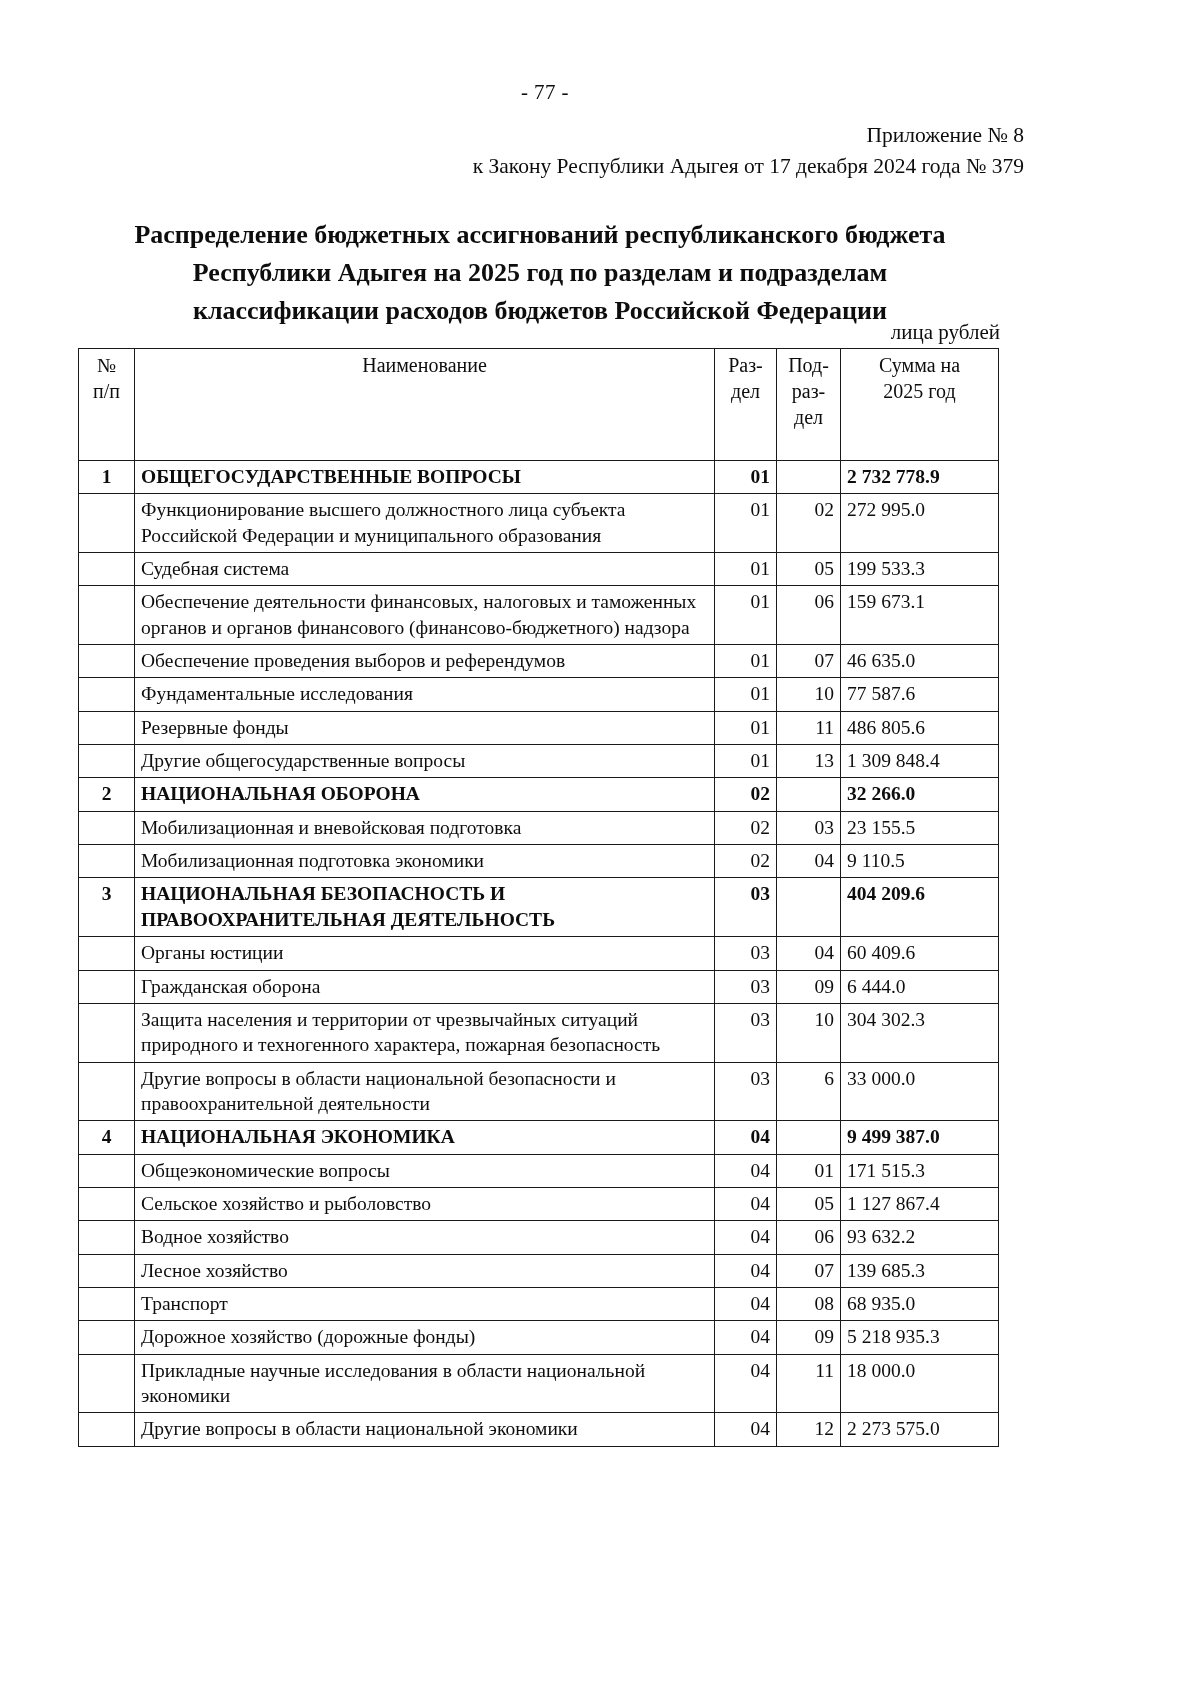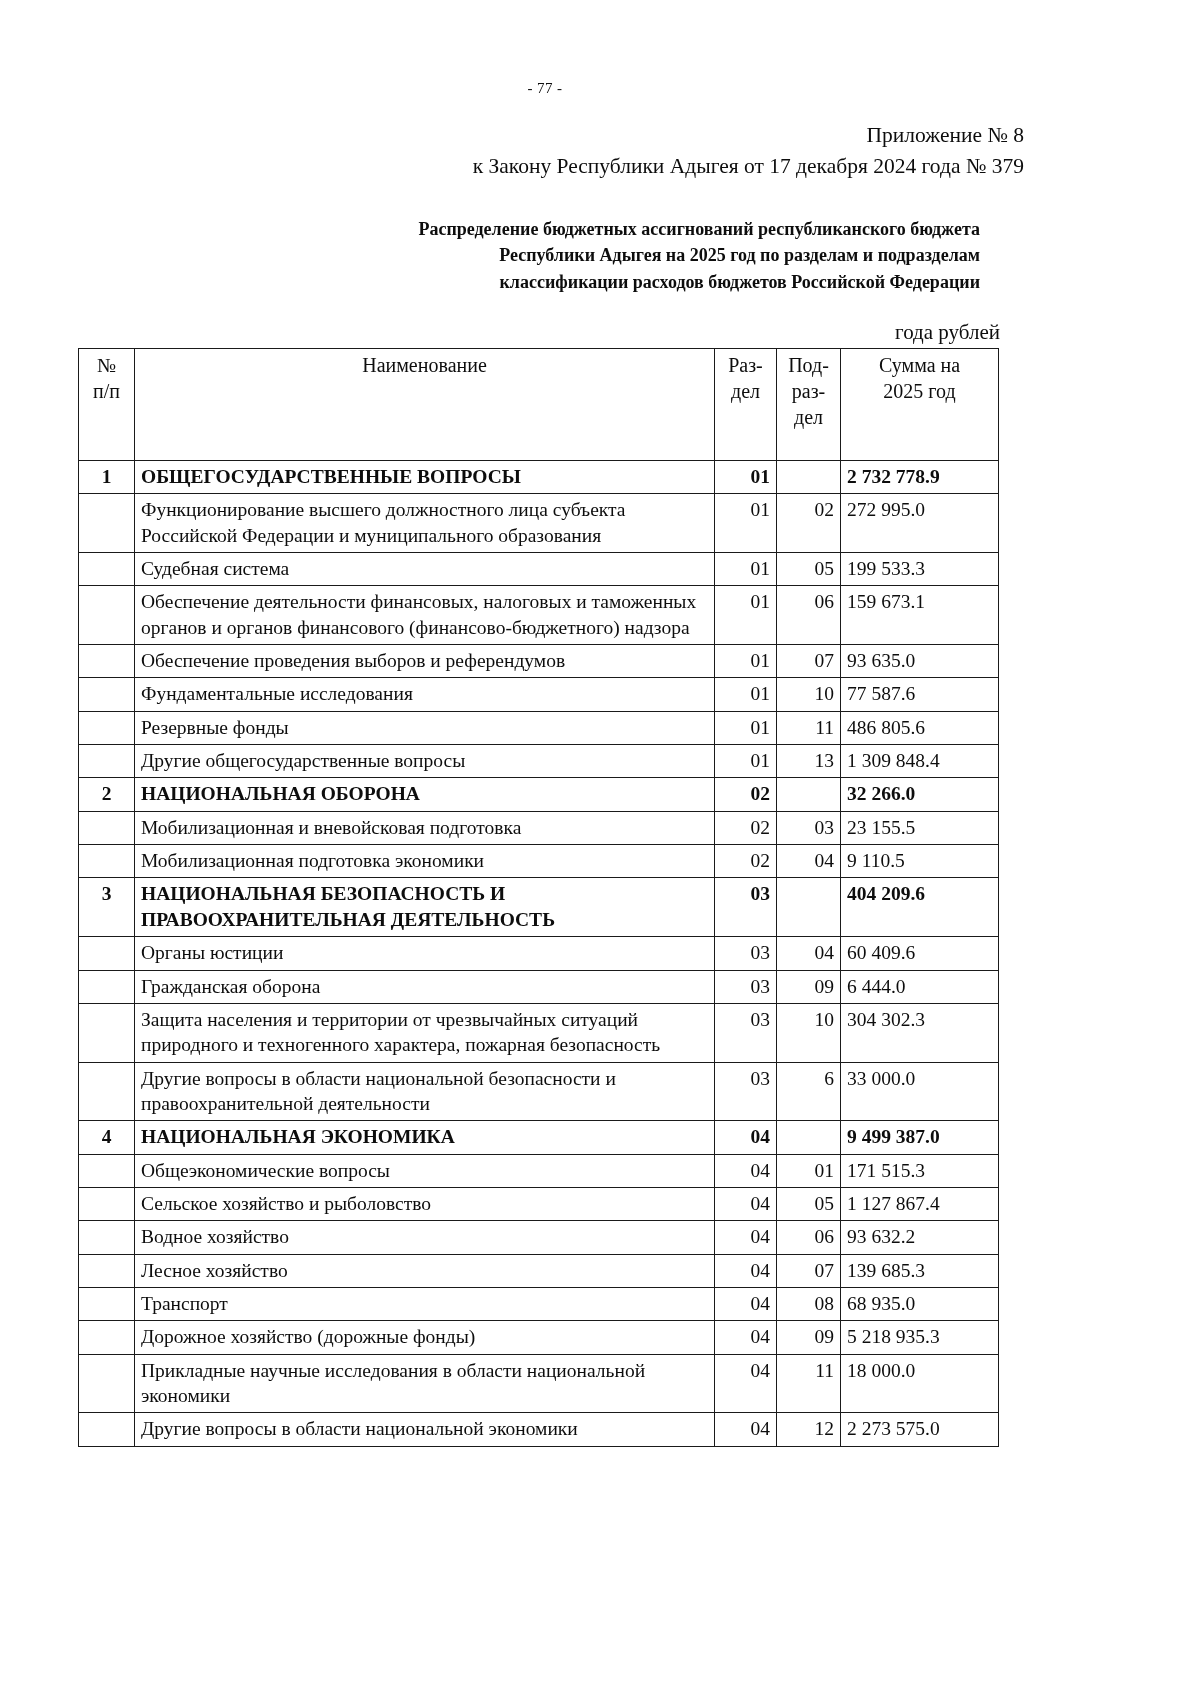--- a/index.html
+++ b/index.html
@@ -24,21 +24,21 @@
     padding: 0;
   }
 
   
   .page-number {
     position: absolute;
     top: 80px;
     left: 0;
     width: 1090px;
     text-align: center;
-    font-size: 15px;
+    font-size: 21px;
     letter-spacing: 0.4px;
   }
 
   
   .appendix-block {
     position: absolute;
     top: 120px;
     left: 0;
     width: 1000px;
     text-align: right;
@@ -47,23 +47,23 @@
     padding-left: 24px;
   }
   .appendix-block div { white-space: nowrap; }
 
   
   .doc-title {
     position: absolute;
     top: 216px;
     left: 100px;
     width: 880px;
-    text-align: right;
+    text-align: center;
     font-weight: bold;
-    font-size: 18px;
+    font-size: 26px;
     line-height: 1.47;
   }
   .doc-title div { white-space: nowrap; }
 
   
   .units {
     position: absolute;
     top: 320px;
     left: 0;
     width: 1000px;
@@ -126,21 +126,21 @@
     <div>Приложение № 8</div>
     <div>к Закону Республики Адыгея от 17 декабря 2024 года № 379</div>
   </div>
 
   <div class="doc-title">
     <div>Распределение бюджетных ассигнований республиканского бюджета</div>
     <div>Республики Адыгея на 2025 год по разделам и подразделам</div>
     <div>классификации расходов бюджетов Российской Федерации</div>
   </div>
 
-  <div class="units">года рублей</div>
+  <div class="units">лица рублей</div>
 
   <div class="table-wrap">
     <table class="budget">
       <colgroup>
         <col class="c-num">
         <col class="c-name">
         <col class="c-razd">
         <col class="c-podr">
         <col class="c-sum">
       </colgroup>
@@ -185,21 +185,21 @@
             <td class="name">Обеспечение деятельности финансовых, налоговых и таможенных органов и органов финансового (финансово-бюджетного) надзора</td>
             <td class="code">01</td>
             <td class="code">06</td>
             <td class="sum">159 673.1</td>
           </tr>
           <tr>
             <td class="num"></td>
             <td class="name">Обеспечение проведения выборов и референдумов</td>
             <td class="code">01</td>
             <td class="code">07</td>
-            <td class="sum">93 635.0</td>
+            <td class="sum">46 635.0</td>
           </tr>
           <tr>
             <td class="num"></td>
             <td class="name">Фундаментальные исследования</td>
             <td class="code">01</td>
             <td class="code">10</td>
             <td class="sum">77 587.6</td>
           </tr>
           <tr>
             <td class="num"></td>

